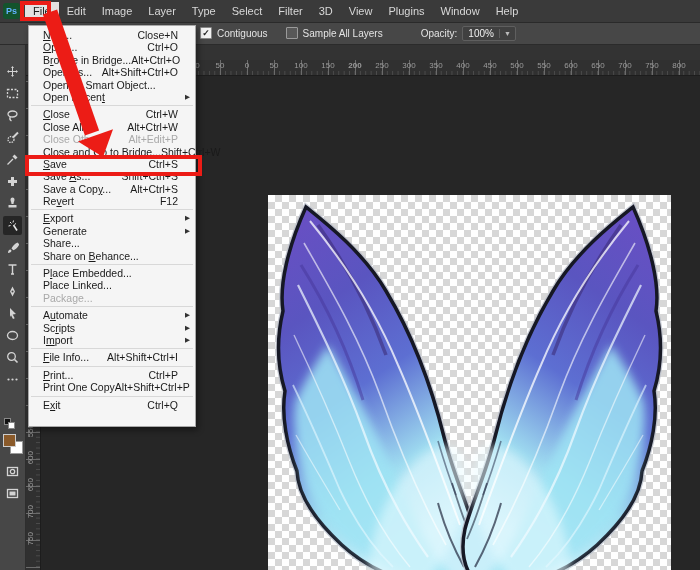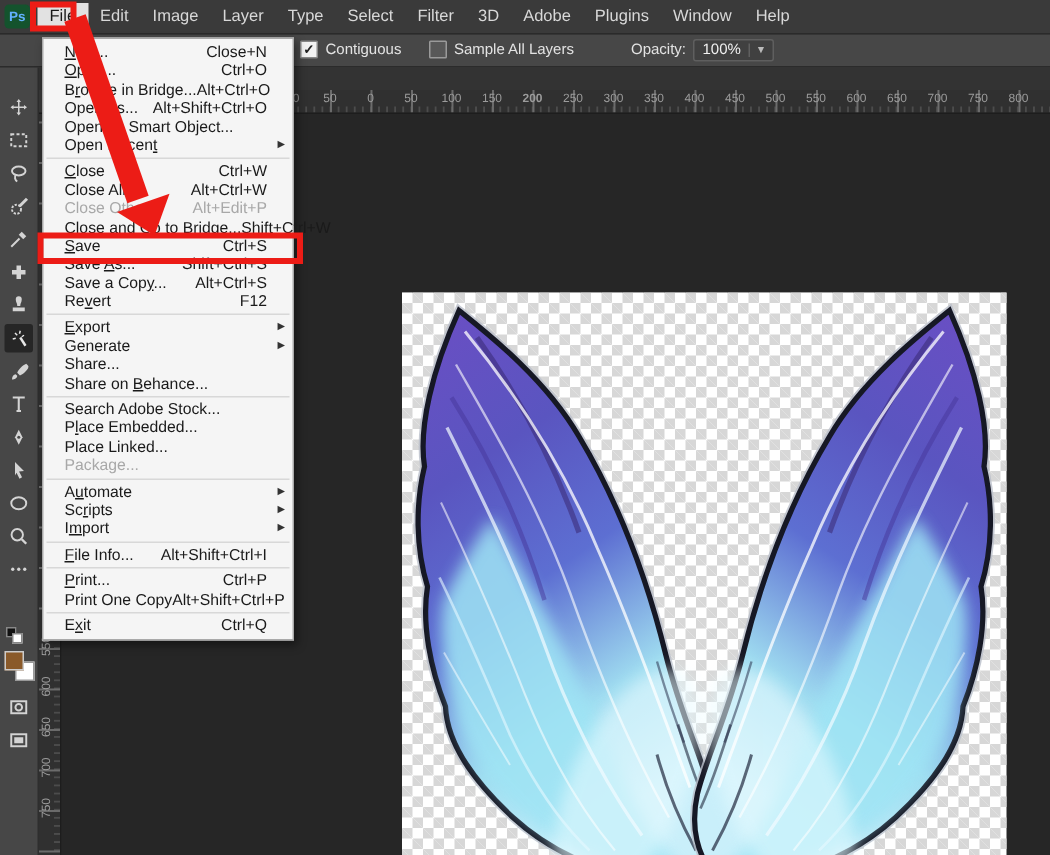--- a/index.html
+++ b/index.html
@@ -340,21 +340,21 @@
     <div id="pslogo">Ps</div>
     <div id="mb-items" style="display:flex">
         <div class="mb-item open">File</div>
         <div class="mb-item">Edit</div>
         <div class="mb-item">Image</div>
         <div class="mb-item">Layer</div>
         <div class="mb-item">Type</div>
         <div class="mb-item">Select</div>
         <div class="mb-item">Filter</div>
         <div class="mb-item">3D</div>
-        <div class="mb-item">Adobe</div>
+        <div class="mb-item">View</div>
         <div class="mb-item">Plugins</div>
         <div class="mb-item">Window</div>
         <div class="mb-item">Help</div>
       </div>
   </div>
 
   <div id="optionsbar">
     <div style="width:200px"></div>
     <div class="opt-check">
       <span class="cbox" id="cb-contiguous">✓</span>
@@ -440,23 +440,20 @@
         <span class="sub">▶</span>
       </div>
       <div class="mi">
         <span class="lbl">Share...</span>
       </div>
       <div class="mi">
         <span class="lbl">Share on <u>B</u>ehance...</span>
       </div>
       <div class="sep"></div>
       <div class="mi">
-        <span class="lbl">Search Adobe Stock...</span>
-      </div>
-      <div class="mi">
         <span class="lbl">P<u>l</u>ace Embedded...</span>
       </div>
       <div class="mi">
         <span class="lbl">Place Linked...</span>
       </div>
       <div class="mi disabled">
         <span class="lbl">Package...</span>
       </div>
       <div class="sep"></div>
       <div class="mi">

